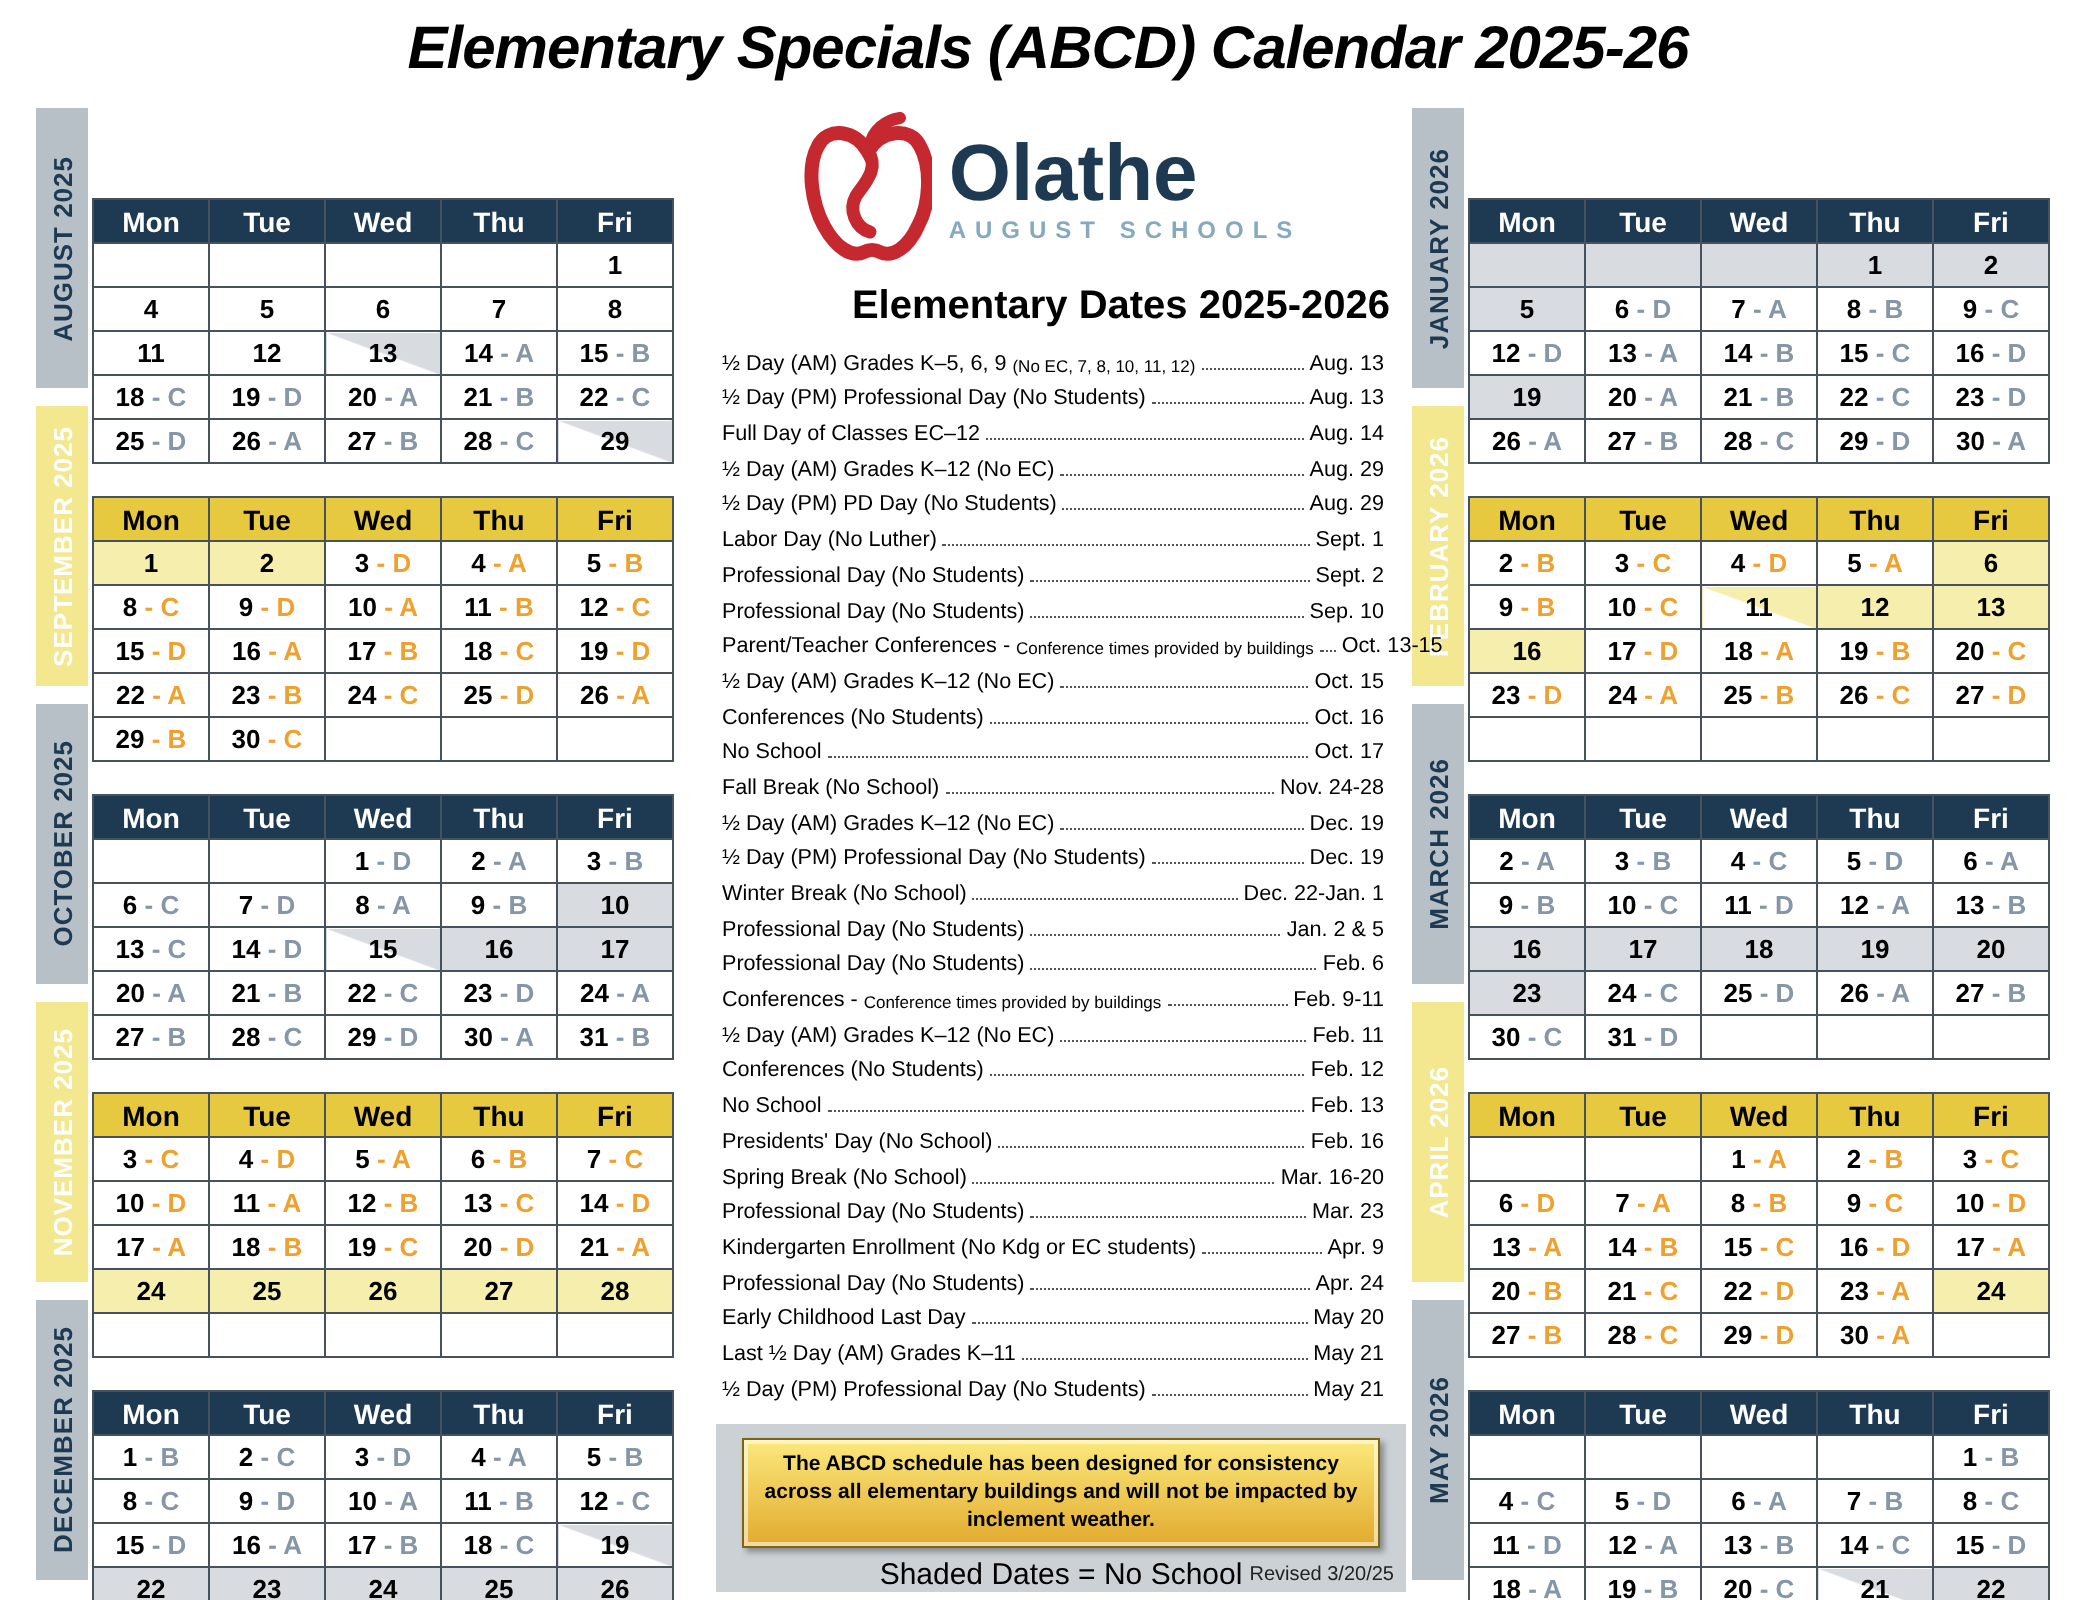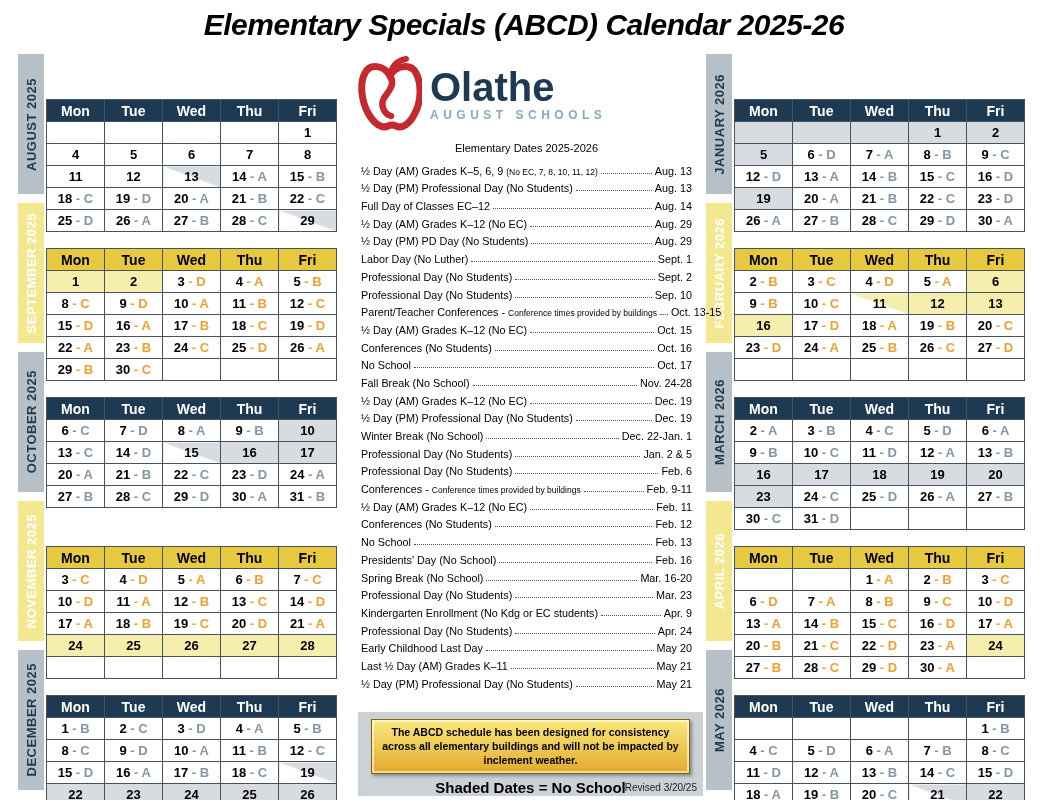--- a/index.html
+++ b/index.html
@@ -21,35 +21,35 @@
   .cal.navy th{background:var(--navy,#1d3a52);color:#fff;font-size:14px;}
   .cal.gold th{background:var(--gold,#e7c93f);color:#000;font-size:14px;}
   .cal .ltr{font-weight:bold;}
   .cal.navy .ltr{color:var(--navy-letter,#8496a8);}
   .cal.gold .ltr{color:var(--gold-letter,#eea12f);}
   .cal.navy td.s-full{background:var(--shade-gray,#d8dce0);}
   .cal.gold td.s-full{background:var(--shade-gold,#f6eeac);}
   .cal.navy td.s-half{background:linear-gradient(to top right,#fff 49%,var(--shade-gray,#d8dce0) 51%);}
   .cal.gold td.s-half{background:linear-gradient(to top right,#fff 49%,var(--shade-gold,#f6eeac) 51%);}
   .center{position:absolute;left:358px;top:54px;width:337px;}
-  .logo-row{display:flex;align-items:center;gap:8px;height:80px;}
+  .logo-row{display:flex;align-items:center;justify-content:center;gap:8px;height:80px;}
   .logo-text{display:flex;flex-direction:column;align-items:flex-start;line-height:1;}
   .logo-name{font-size:40px;font-weight:bold;color:var(--navy,#1d3a52);}
   .logo-tagline{font-size:12px;font-weight:bold;color:#87a9bf;letter-spacing:4.5px;margin-top:2px;}
-  .dates-heading{text-align:center;font-weight:normal;font-size:11px;margin:8px 0 5px;}
+  .dates-heading{text-align:right;font-weight:bold;font-size:20px;margin:8px 0 5px;}
   .dates-list{display:flex;flex-direction:column;padding:0 3px;}
   .drow{display:flex;align-items:flex-end;height:17.7px;font-size:10.8px;white-space:nowrap;}
   .drow .note{font-size:8.5px;padding-left:3px;}
   .drow .dots{flex:1;border-bottom:1.6px dotted #555;margin:0 3px 3px;min-width:8px;}
   .bottom-panel{position:absolute;left:358px;top:712px;width:345px;height:84px;background:#ccd1d6;}
   .note-box{margin:7px 13px 5px;background:linear-gradient(#fbe97c,#e2aa2e);
             border:1px solid #7a6614;padding:5px 8px;text-align:center;
             box-shadow:inset 0 0 0 2px rgba(255,255,255,.55),2px 2px 3px rgba(0,0,0,.35);
             font-size:10.5px;font-weight:bold;line-height:1.35;}
-  .legend{text-align:center;font-size:15px;font-weight:bold;margin-top:4px;}
+  .legend{text-align:center;font-size:15px;font-weight:normal;margin-top:4px;}
   .revised{position:absolute;right:6px;bottom:3px;font-size:10px;color:#222;}
 </style>
 </head>
 <body>
 
 <div class="page">
   <div class="title">Elementary Specials (ABCD) Calendar 2025-26</div>
 
   <div class="col left">
       <div class="month">
@@ -166,20 +166,27 @@
           <thead>
             <tr>
               <th>Mon</th>
               <th>Tue</th>
               <th>Wed</th>
               <th>Thu</th>
               <th>Fri</th>
             </tr>
           </thead>
           <tbody>
+            <tr>
+              <td></td>
+              <td></td>
+              <td><span class="num">1</span><span class="ltr"> - D</span></td>
+              <td><span class="num">2</span><span class="ltr"> - A</span></td>
+              <td><span class="num">3</span><span class="ltr"> - B</span></td>
+            </tr>
             <tr>
               <td><span class="num">6</span><span class="ltr"> - C</span></td>
               <td><span class="num">7</span><span class="ltr"> - D</span></td>
               <td><span class="num">8</span><span class="ltr"> - A</span></td>
               <td><span class="num">9</span><span class="ltr"> - B</span></td>
               <td class="s-full"><span class="num">10</span></td>
             </tr>
             <tr>
               <td><span class="num">13</span><span class="ltr"> - C</span></td>
               <td><span class="num">14</span><span class="ltr"> - D</span></td>

